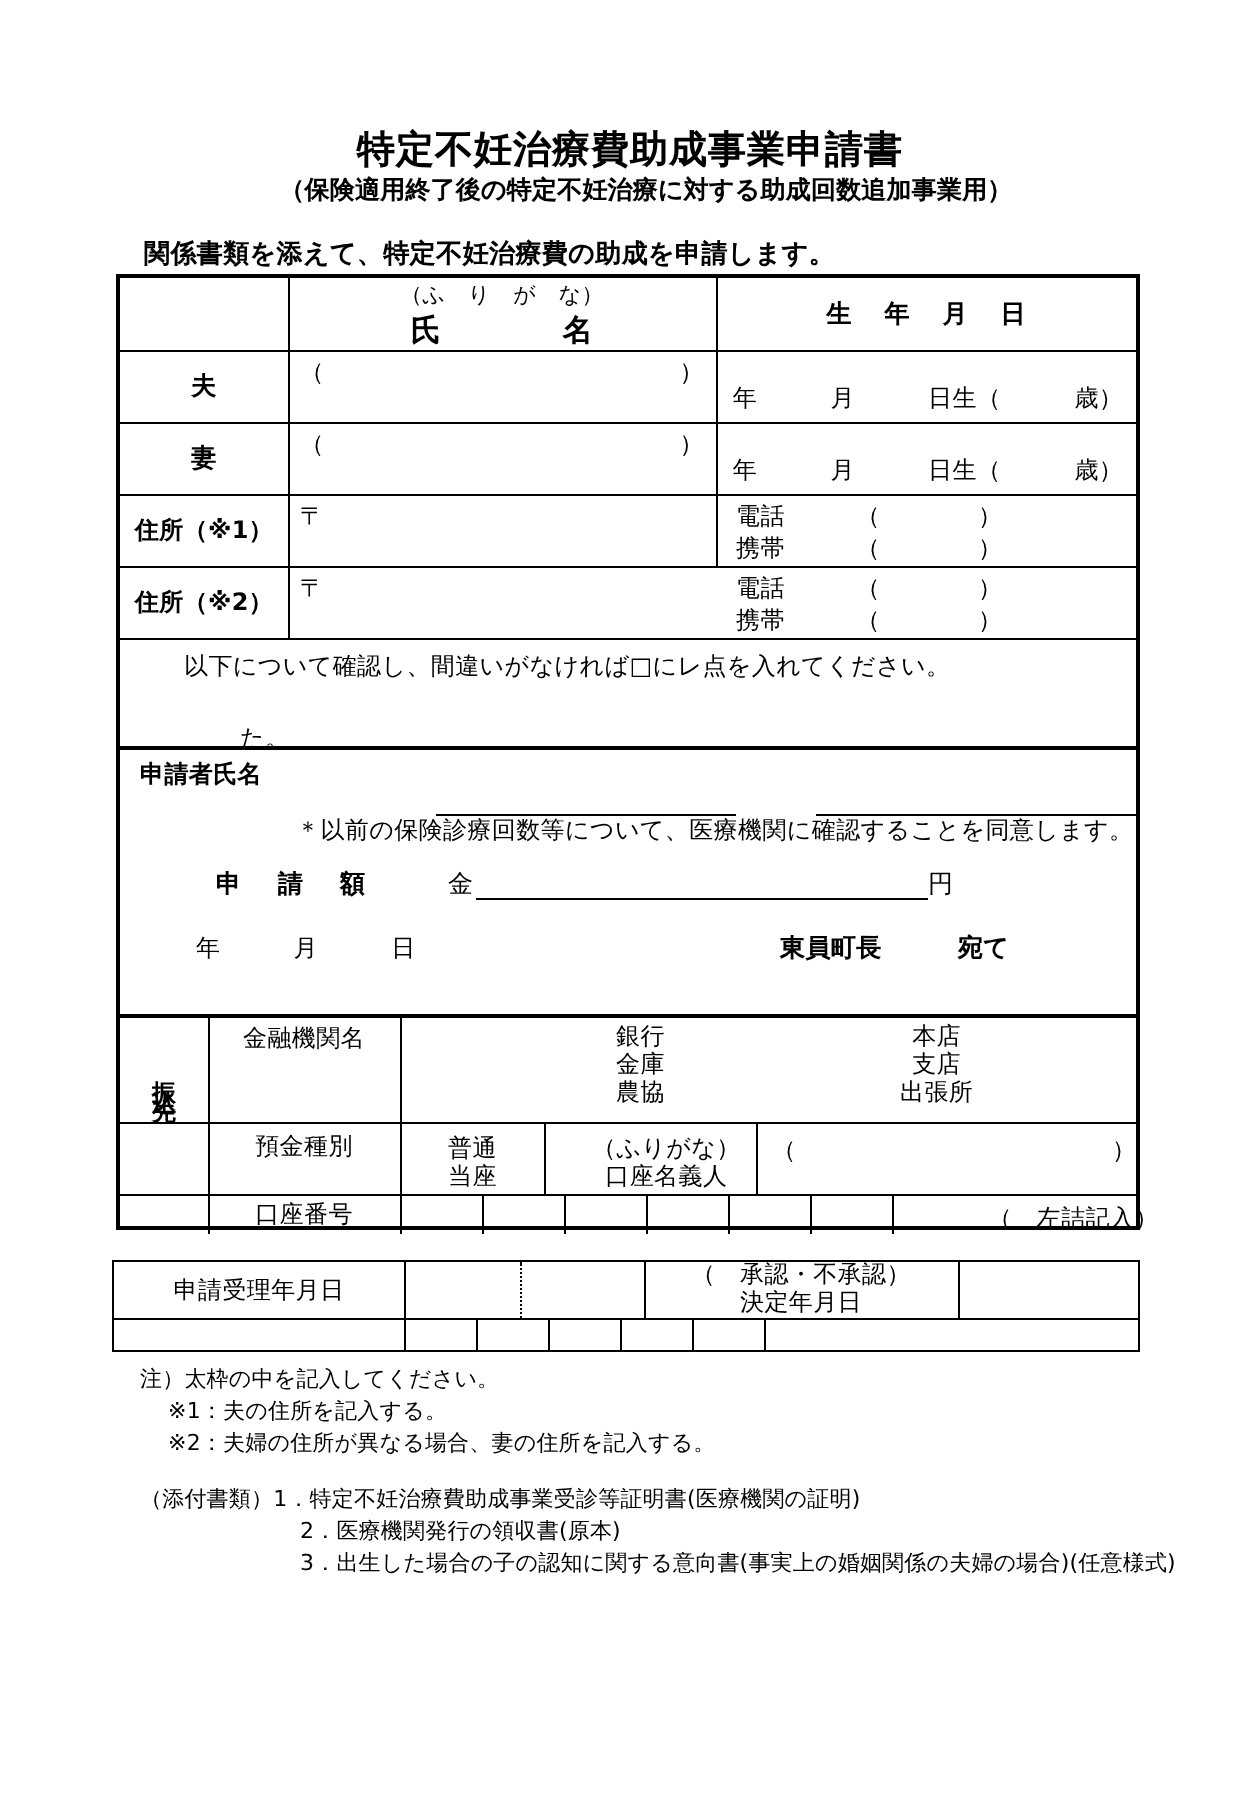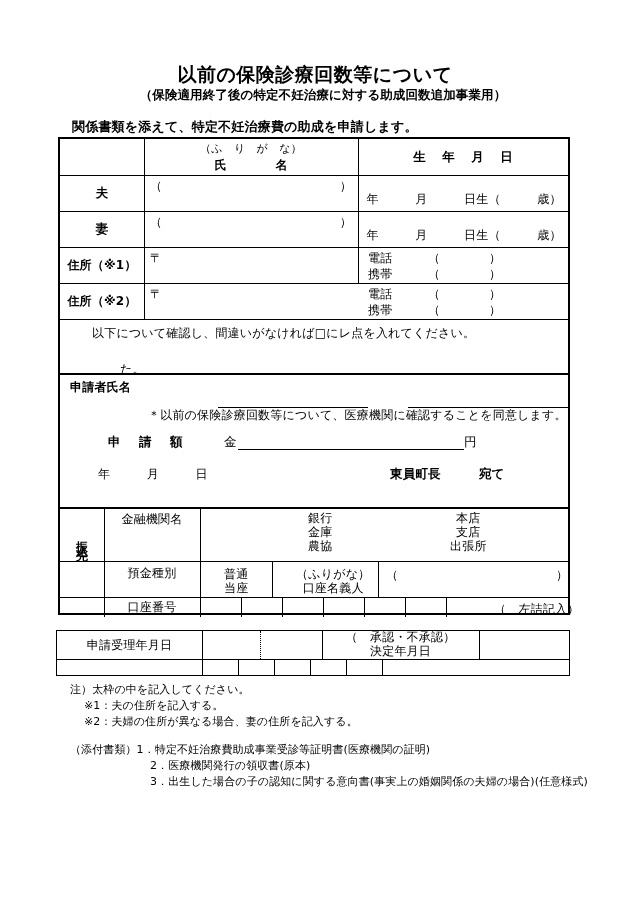--- a/index.html
+++ b/index.html
@@ -138,42 +138,42 @@
   }
 
   .stack2 { line-height: 1.18; text-align: center; }
   .stack3 { line-height: 1.18; text-align: center; }
 </style>
 </head>
 <body>
 
 <div class="page">
 
-  <div class="main-title">以前の保険診療回数等について</div>
+  <div class="main-title">特定不妊治療費助成事業申請書</div>
   <div class="sub-title">（保険適用終了後の特定不妊治療に対する助成回数追加事業用）</div>
   <div class="lead-line">関係書類を添えて、特定不妊治療費の助成を申請します。</div>
 
   <div class="frame" style="left:58px; top:137px; width:512px; height:478px;">
 
     <div class="hline" style="top:36px;"></div>
     <div class="hline" style="top:72px;"></div>
     <div class="hline" style="top:108px;"></div>
     <div class="hline" style="top:144px;"></div>
     <div class="hline" style="top:180px;"></div>
     <div class="hline thick" style="top:234px;"></div>
     <div class="hline thick" style="top:368px;"></div>
     <div class="hline" style="top:422px;"></div>
     <div class="hline" style="top:458px;"></div>
 
     <div class="vline" style="left:84px; top:0; height:180px;"></div>
     <div class="vline" style="left:298px; top:0; height:144px;"></div>
 
     <div class="cell col" style="left:84px; top:0; width:214px; height:36px;">
       <span class="txt" style="position:static; font-size:11px;">（ふ　り　が　な）</span>
-      <span class="txt bold" style="position:static; font-size:12px; margin-top:1px;">氏　　　　名</span>
+      <span class="txt bold" style="position:static; font-size:15px; margin-top:1px;">氏　　　　名</span>
     </div>
     <div class="cell" style="left:298px; top:0; width:212px; height:36px;">
       <span class="bold" style="font-size:12.5px; letter-spacing:2px;">生　年　月　日</span>
     </div>
 
     <div class="cell" style="left:0; top:36px; width:84px; height:36px;">
       <span class="bold" style="font-size:12.5px;">夫</span>
     </div>
     <div class="cell left top" style="left:84px; top:36px; width:214px; height:36px; padding:3px 6px 0 6px; box-sizing:border-box;">
       <span>（</span>

